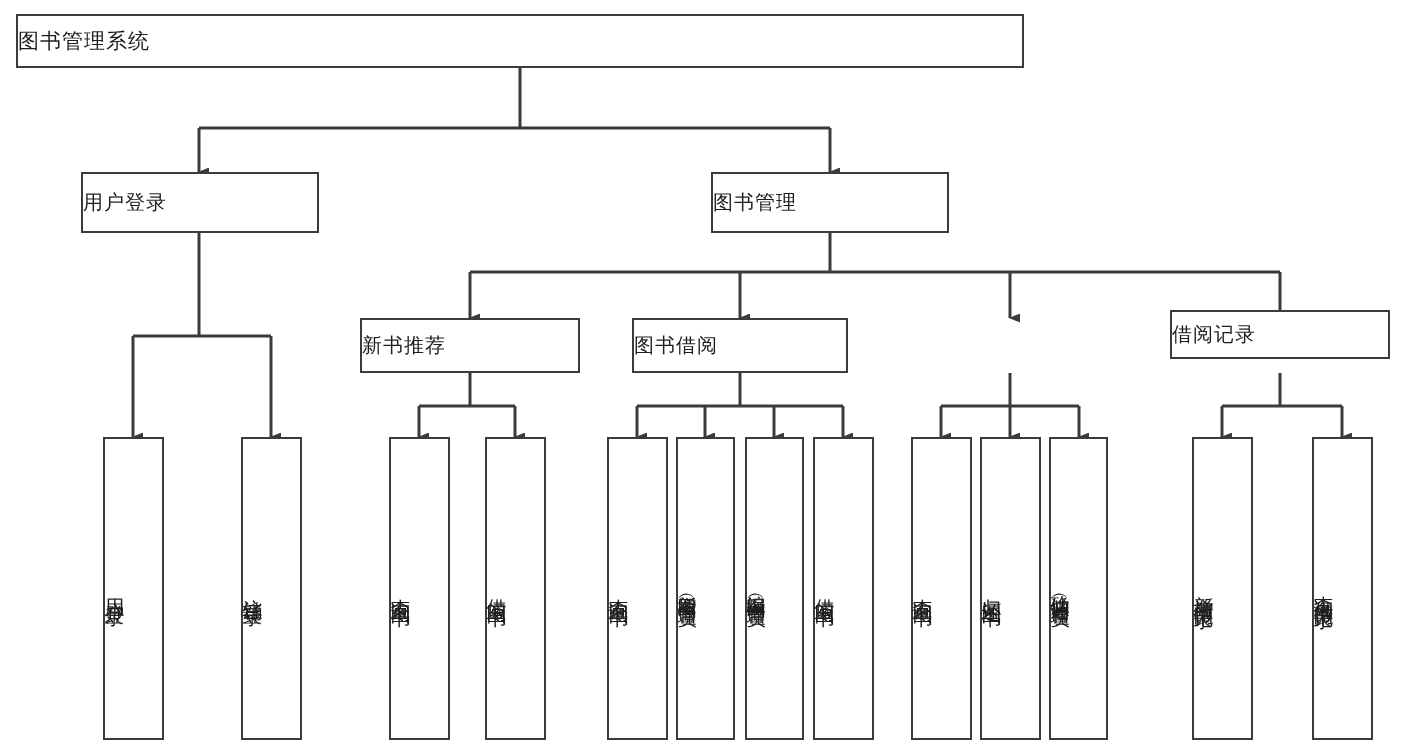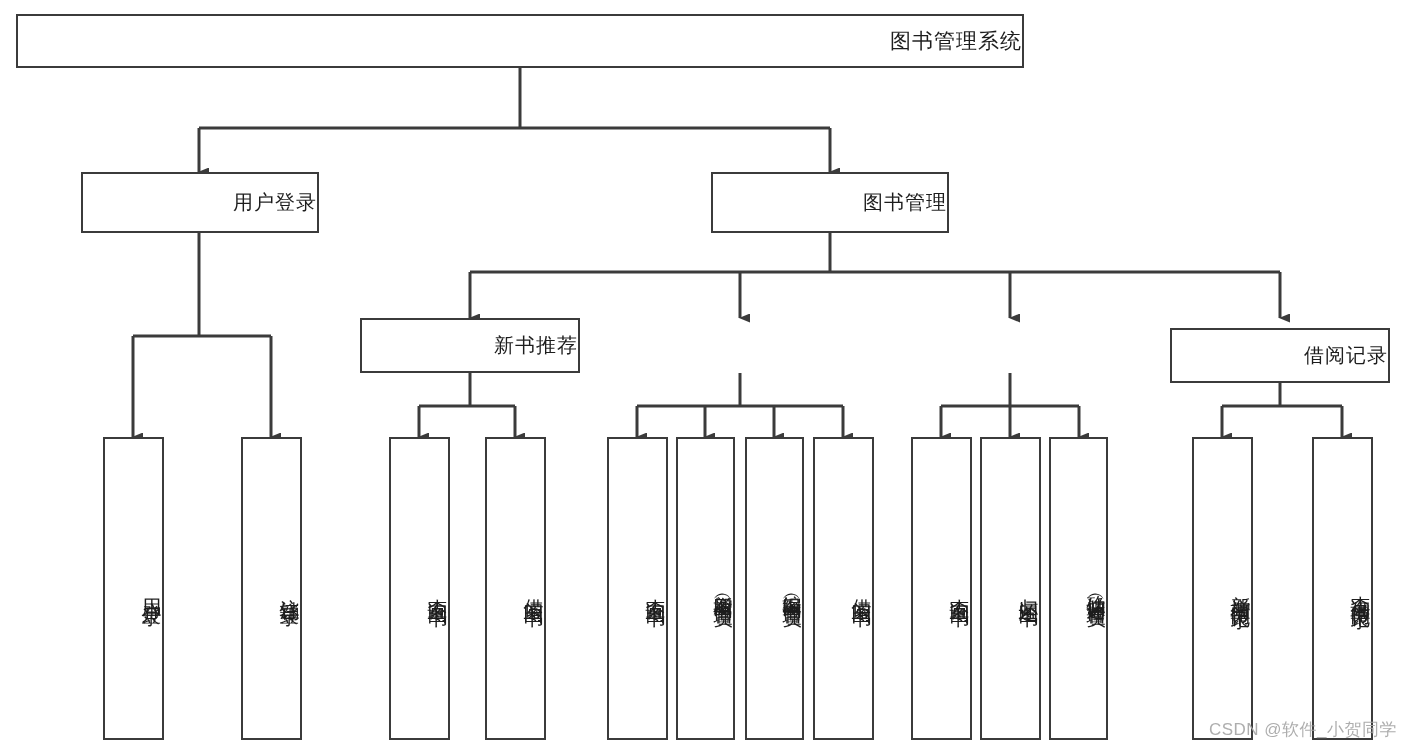--- a/index.html
+++ b/index.html
@@ -26,21 +26,21 @@
     height: 747px;
     pointer-events: none;
   }
   .node {
     position: absolute;
     box-sizing: border-box;
     background: #ffffff;
     border: 2px solid #3b3b3b;
     display: flex;
     align-items: center;
-    justify-content: flex-end;
+    justify-content: flex-start;
     color: #1d1d1d;
   }
   .node.root {
     font-size: 21px;
   }
   .node.mid {
     font-size: 20px;
   }
   .node.leaf {
     font-size: 20px;
@@ -137,21 +137,24 @@
   <div class="node mid" style="left:81px; top:172px; width:238px; height:61px;">
     <span class="h-label">用户登录</span>
   </div>
   <div class="node mid" style="left:360px; top:318px; width:220px; height:55px;">
     <span class="h-label">新书推荐</span>
   </div>
 
   <div class="node mid" style="left:711px; top:172px; width:238px; height:61px;">
     <span class="h-label">图书管理</span>
   </div>
-  <div class="node mid" style="left:1170px; top:328px; width:220px; height:55px;">
+  <div class="node mid" style="left:632px; top:318px; width:216px; height:55px;">
+    <span class="h-label">图书借阅</span>
+  </div>
+  <div class="node mid" style="left:1170px; top:310px; width:220px; height:49px;">
     <span class="h-label">借阅记录</span>
   </div>
 
   <div class="node leaf" style="left:103px; top:437px; width:61px; height:303px;">
     <span class="leaf-label">用户登录</span>
   </div>
   <div class="node leaf" style="left:241px; top:437px; width:61px; height:303px;">
     <span class="leaf-label">注销登录</span>
   </div>
 
@@ -185,15 +188,14 @@
     <span class="leaf-label long">确认归还（管理员）</span>
   </div>
 
   <div class="node leaf" style="left:1192px; top:437px; width:61px; height:303px;">
     <span class="leaf-label">新增借阅记录</span>
   </div>
   <div class="node leaf" style="left:1312px; top:437px; width:61px; height:303px;">
     <span class="leaf-label">查询借阅记录</span>
   </div>
 
-  <div id="watermark">CSDN @软件_小贺同学</div>
 
 </div>
 
 </body></html>

